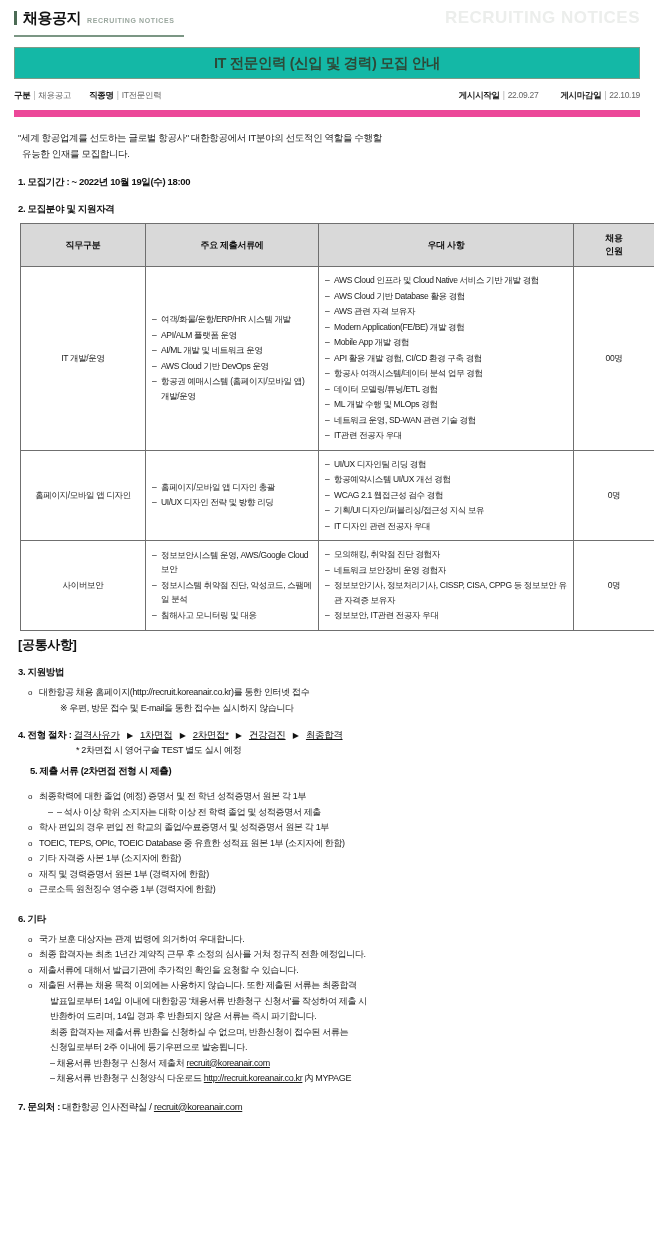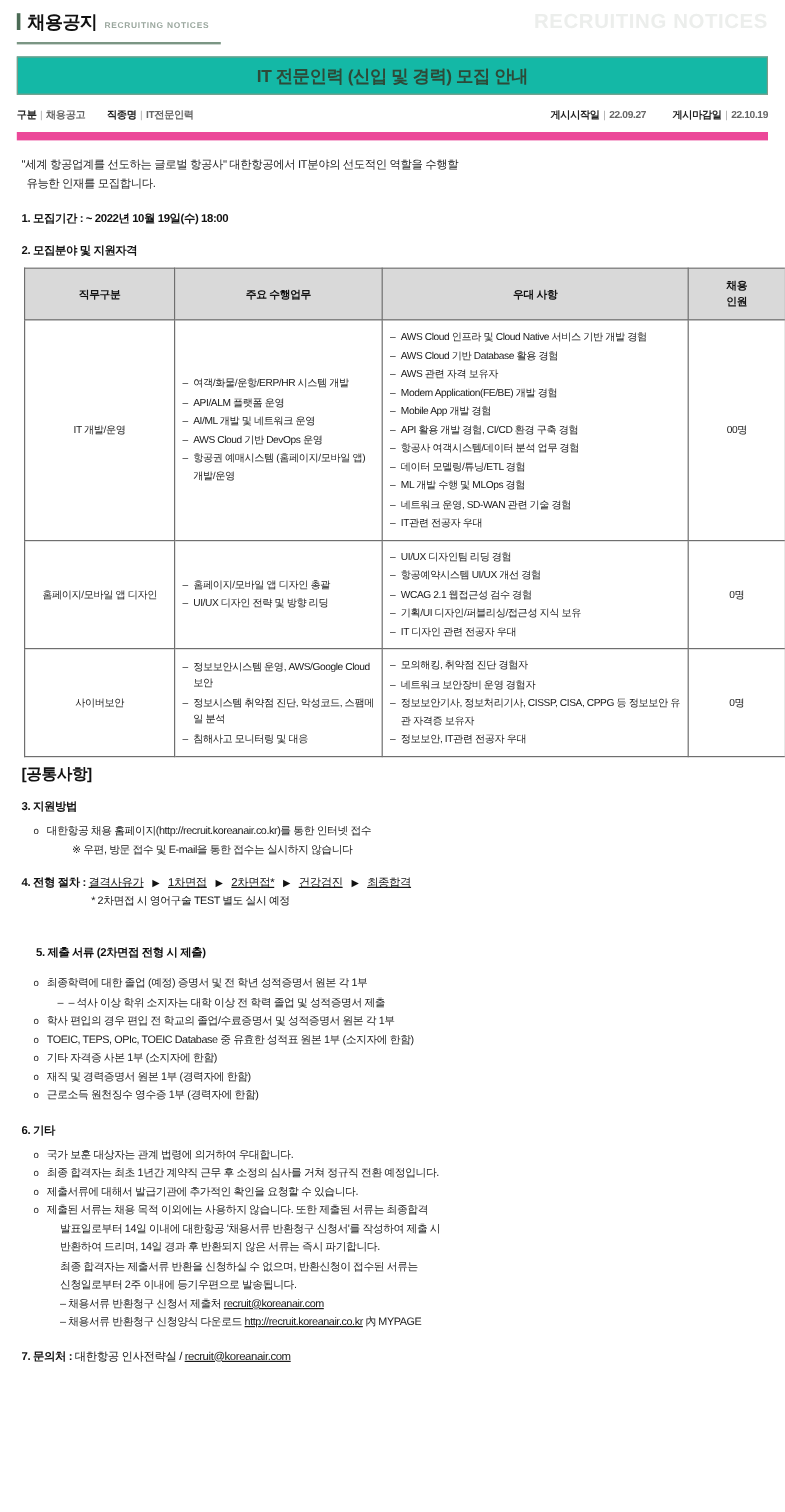--- a/index.html
+++ b/index.html
@@ -98,21 +98,21 @@
     align-items: baseline;
     font-size: 8.5px;
     color: #555;
     letter-spacing: -0.3px;
     padding-bottom: 8px;
     border-bottom: 7px solid #ec4899;
   }
   .meta-item { display: flex; align-items: baseline; }
   .meta-k { font-weight: bold; color: #222; }
   .meta-sep { color: #aaa; margin: 0 3px; }
-  .meta-v { color: #666; font-weight: bold; }
+  .meta-v { color: #666; }
   .meta-gap-sm { width: 18px; }
   .meta-spacer { flex: 1; }
   .meta-gap-md { width: 22px; }
 
   
   .intro {
     margin: 13px 18px 0 18px;
     font-size: 9.5px;
     line-height: 16px;
     color: #222;
@@ -307,21 +307,21 @@
 
   <div class="sec">1. 모집기간 : ~ 2022년 10월 19일(수) 18:00</div>
 
   <div class="sec">2. 모집분야 및 지원자격</div>
 
   <div class="tblwrap">
     <table class="t">
       <thead>
         <tr>
           <th class="c-job">직무구분</th>
-          <th class="c-duty">주요 수행업무</th>
+          <th class="c-duty">주요 제출서류에</th>
           <th class="c-pref">우대 사항</th>
           <th class="c-cnt">
             <span>채용</span><br>
             <span>인원</span>
           </th>
         </tr>
       </thead>
       <tbody>
 
         <tr>
@@ -417,21 +417,21 @@
     <span class="flow-step">1차면접</span>
     <span class="flow-arrow">▶</span>
     <span class="flow-step">2차면접*</span>
     <span class="flow-arrow">▶</span>
     <span class="flow-step">건강검진</span>
     <span class="flow-arrow">▶</span>
     <span class="flow-step">최종합격</span>
     <span class="flow-note">* 2차면접 시 영어구술 TEST 별도 실시 예정</span>
   </div>
 
-  <div class="sec" style="margin-top:31px;padding-left:12px;">5. 제출 서류 (2차면접 전형 시 제출)</div>
+  <div class="sec" style="margin-top:8px;padding-left:12px;">5. 제출 서류 (2차면접 전형 시 제출)</div>
   <div class="blk" style="margin-top:11px;">
     <ul class="circ">
       <li>
         <span>최종학력에 대한 졸업 (예정) 증명서 및 전 학년 성적증명서 원본 각 1부</span>
         <span class="sub-dash"><span>– 석사 이상 학위 소지자는 대학 이상 전 학력 졸업 및 성적증명서 제출</span></span>
       </li>
       <li>학사 편입의 경우 편입 전 학교의 졸업/수료증명서 및 성적증명서 원본 각 1부</li>
       <li>TOEIC, TEPS, OPIc, TOEIC Database 중 유효한 성적표 원본 1부 (소지자에 한함)</li>
       <li>기타 자격증 사본 1부 (소지자에 한함)</li>
       <li>재직 및 경력증명서 원본 1부 (경력자에 한함)</li>

